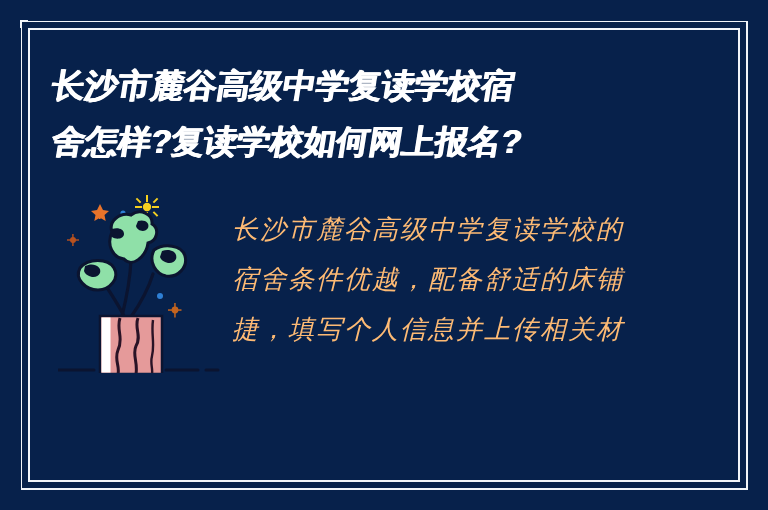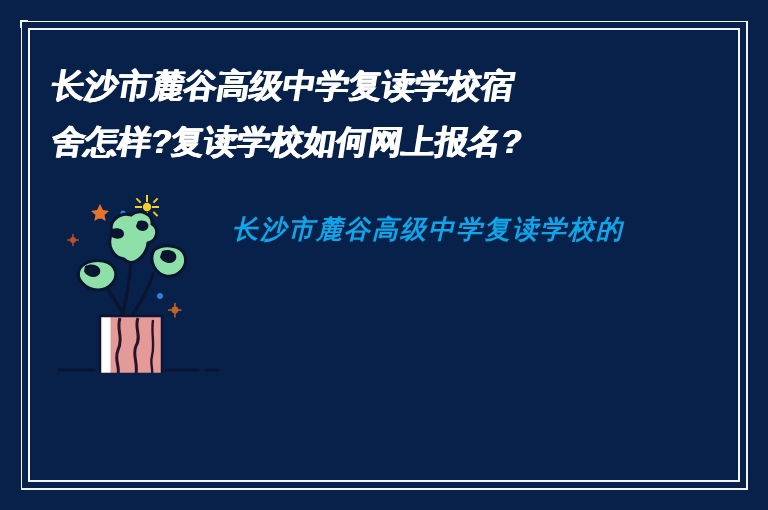--- a/index.html
+++ b/index.html
@@ -88,28 +88,28 @@
 
   
   .body-block {
     position: absolute;
     left: 232px;
     top: 205px;
     width: 430px;
   }
   .body-line {
     display: block;
-    color: #0ea5e9;
+    color: #fdba74;
     font-size: 26px;
     line-height: 50px;
     letter-spacing: 2px;
     white-space: nowrap;
     font-family: "Liberation Serif", "DejaVu Serif", serif;
     font-style: italic;
-    font-weight: 700;
+    font-weight: 400;
   }
 </style>
 </head>
 <body>
 
 <div class="page">
 
   <div class="frame-outer"></div>
   <div class="frame-inner"></div>
   <div class="frame-mask-tr"></div>
@@ -192,15 +192,17 @@
       <g stroke="#0b1430" stroke-width="3" stroke-linecap="round">
         <line x1="-3" y1="182" x2="36" y2="182"></line>
         <line x1="108" y1="182" x2="140" y2="182"></line>
         <line x1="148" y1="182" x2="160" y2="182"></line>
       </g>
     </svg>
   </div>
 
   <div class="body-block">
     <span class="body-line">长沙市麓谷高级中学复读学校的</span>
+    <span class="body-line">宿舍条件优越，配备舒适的床铺</span>
+    <span class="body-line">捷，填写个人信息并上传相关材</span>
   </div>
 
 </div>
 
 </body></html>

